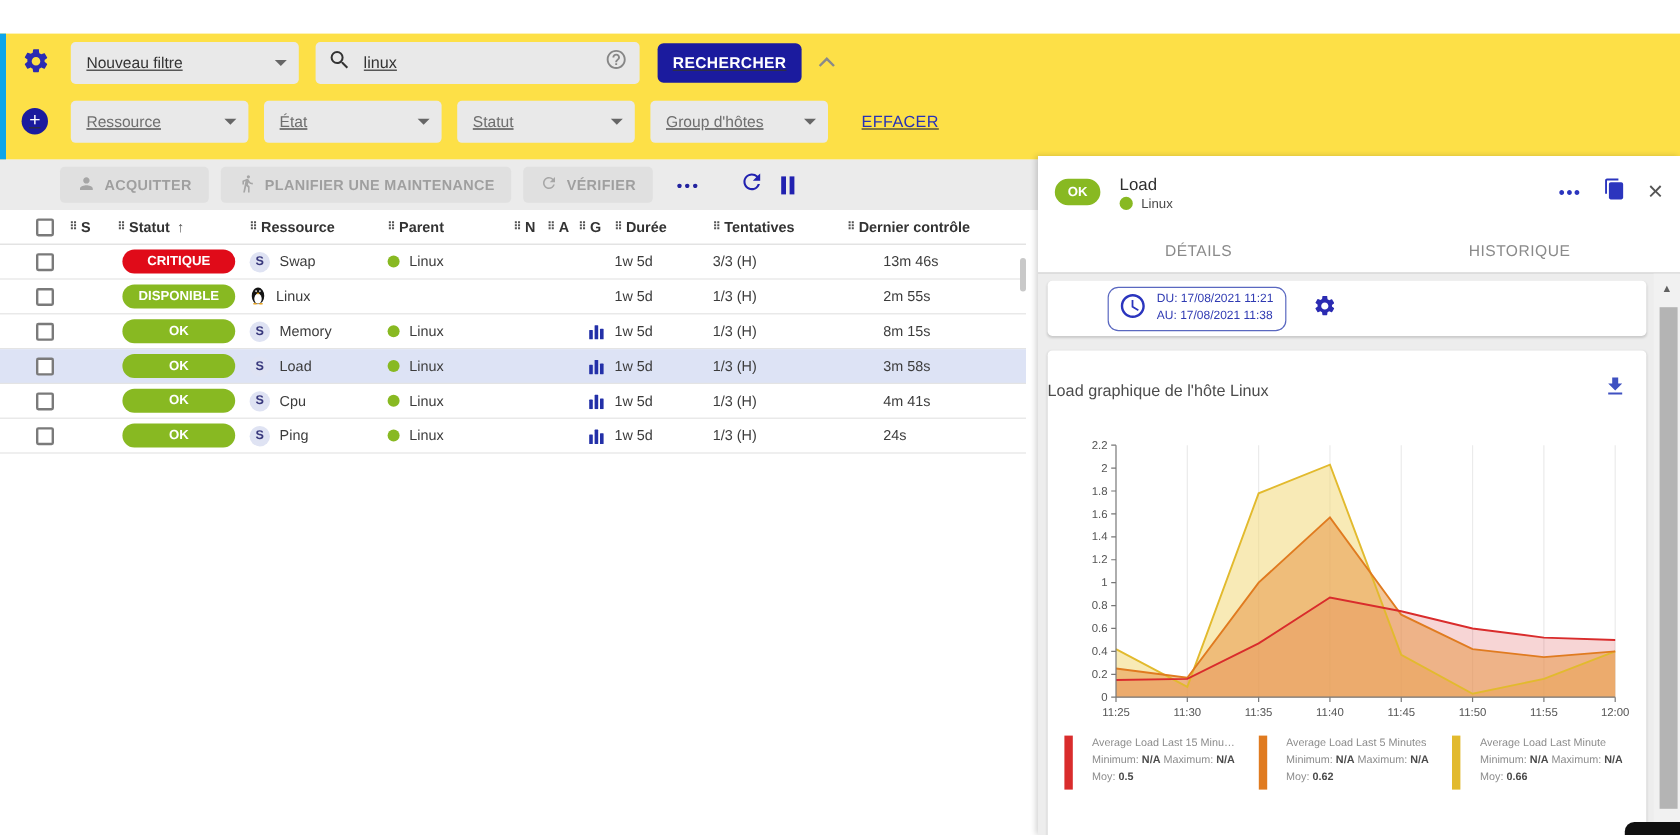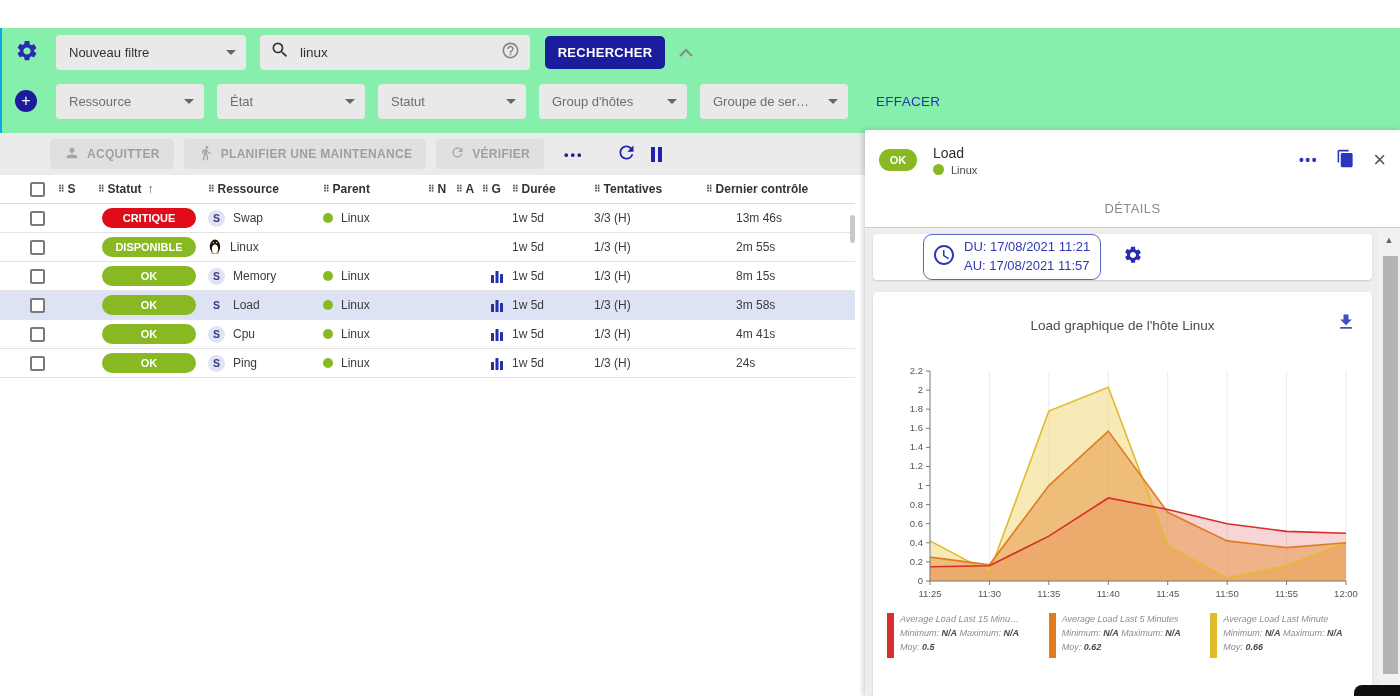--- a/index.html
+++ b/index.html
@@ -7,21 +7,21 @@
   body { font-family:"Liberation Sans", sans-serif; background:#ededed; color:#333; }
   #app { position:relative; width:1400px; height:696px; background:#fff; overflow:hidden; }
 
   
   .topbar { position:absolute; top:0; left:0; right:0; height:28px; background:#ebebeb;
             border-bottom:1px solid #d7d7d7; border-left:3px solid #22229e;
             display:flex; align-items:center; padding-left:14px; font-size:12.5px; color:#4f4f4f; }
   .crumb-sep { margin:0 10px; color:#707070; font-size:14px; }
 
   
-  .filter-area { position:absolute; top:28px; left:0; right:0; height:105px; background:#86efac; border-left:2px solid #0ea5e9; }
+  .filter-area { position:absolute; top:28px; left:0; right:0; height:105px; background:#fde047; border-left:5px solid #0ea5e9;text-decoration:underline; }
   .filter-row { display:flex; align-items:center; }
   .row1 { height:48px; padding-left:13px; }
   .row2 { height:50px; padding-left:13px; }
   .icon-btn { background:none; border:none; cursor:pointer; display:flex; align-items:center; justify-content:center; }
   .select { background:#e9e9e9; border-radius:4px; height:35px; display:flex; align-items:center;
             justify-content:space-between; padding:0 10px 0 13px; font-size:13px; color:#4e4e4e; cursor:pointer; }
   .caret { width:0; height:0; border-left:5px solid transparent; border-right:5px solid transparent;
            border-top:5px solid #666; margin-left:8px; }
   .saved-filter { width:190px; margin:0 14px 0 17px; color:#333; }
   .searchbox { background:#e9e9e9; border-radius:4px; height:35px; width:270px; display:flex;
@@ -87,30 +87,30 @@
   .p-content { position:absolute; top:98px; left:0; right:0; bottom:0; padding:6px 28px 0 8px; overflow:hidden; }
 
   .time-card { background:#fff; border-radius:4px; box-shadow:0 1px 2px rgba(0,0,0,.15); height:46px;
                display:flex; align-items:center; padding:0 14px 0 26px; margin-bottom:12px; }
   .btn-group { display:flex; border:1px solid #3a49c1; border-radius:4px; overflow:hidden; }
   .tg-btn { background:#fff; border:none; border-right:1px solid #3a49c1; color:#2b3ab0; font-size:12.5px;
             padding:6px 13px; cursor:pointer; white-space:nowrap; }
   .tg-btn:last-child { border-right:none; }
   .date-box { display:flex; align-items:center; gap:8px; border:1px solid #5a68c0; border-radius:9px;
               padding:3px 10px 3px 8px; margin-left:24px; cursor:pointer; }
-  .date-lines { font-size:13px; color:#2f3ab2; line-height:1.45; white-space:nowrap; }
+  .date-lines { font-size:10px; color:#2f3ab2; line-height:1.45; white-space:nowrap; }
   .p-gear { margin-left:22px; cursor:pointer; }
 
   .graph-card { background:#fff; border-radius:4px; box-shadow:0 1px 2px rgba(0,0,0,.15); height:560px;
                 position:relative; padding-top:14px; }
-  .g-title { text-align:center; font-size:13.5px; color:#4c4c4c; margin-top:12px; }
+  .g-title { text-align:left; font-size:13.5px; color:#4c4c4c; margin-top:12px; }
   .dl-btn { position:absolute; right:16px; top:20px; cursor:pointer; }
   #chart-svg { display:block; margin:26px auto 0; }
   .legend { display:flex; padding:2px 10px 0 14px; gap:10px; }
-  .lg-item { display:flex; gap:6px; width:160px;font-style:italic; }
+  .lg-item { display:flex; gap:16px; width:160px; }
   .lg-bar { width:7px; height:45px; flex:none; }
   .lg-text { font-size:9px; color:#8c8c8c; line-height:1.55; white-space:nowrap; overflow:hidden; }
   .lg-name { overflow:hidden; text-overflow:ellipsis; max-width:140px; }
   .lg-text b { color:#4a4a4a; }
 
   
   .v-scroll { position:absolute; top:98px; right:0; bottom:0; width:22px; background:#f1f1f1; }
   .v-scroll .arr { display:block; text-align:center; font-size:9px; color:#606060; padding-top:7px; cursor:pointer; }
   .v-thumb { position:absolute; top:28px; left:5px; width:15px; height:418px; background:#b4b4b4; cursor:pointer; }
   .toast { position:absolute; right:0; bottom:0; width:46px; height:11px; background:#101010; border-radius:8px 0 0 0; }
@@ -167,24 +167,20 @@
           <div class="select crit">
             <span>État</span>
             <span class="caret"></span>
           </div>
           <div class="select crit">
             <span>Statut</span>
             <span class="caret"></span>
           </div>
           <div class="select crit">
             <span>Group d'hôtes</span>
-            <span class="caret"></span>
-          </div>
-          <div class="select crit">
-            <span>Groupe de ser…</span>
             <span class="caret"></span>
           </div>
         </span>
       <button class="clear-btn">EFFACER</button>
     </div>
   </section>
 
   <div class="toolbar">
     <button class="tb-btn" disabled="">
       <span><svg width="16" height="16" viewBox="0 0 24 24" fill="#a6a6a6">
@@ -459,33 +455,34 @@
         <span style="cursor:pointer">
           <svg width="19" height="19" viewBox="0 0 24 24" fill="#2b35be">
               <path d="M16 1H4c-1.1 0-2 .9-2 2v14h2V3h12V1zm3 4H8c-1.1 0-2 .9-2 2v14c0 1.1.9 2 2 2h11c1.1 0 2-.9 2-2V7c0-1.1-.9-2-2-2z"></path>
             </svg>
         </span>
         <span class="p-close">×</span>
       </span>
     </div>
     <div class="tabs">
       <span class="tab">DÉTAILS</span>
+      <span class="tab">HISTORIQUE</span>
     </div>
 
     <div class="p-content">
       <div class="time-card">
         <span class="date-box">
           <span>
             <svg width="24" height="24" viewBox="0 0 24 24" fill="#2b35be">
                 <path d="M11.99 2C6.47 2 2 6.48 2 12s4.47 10 9.99 10C17.52 22 22 17.52 22 12S17.52 2 11.99 2zm.01 18c-4.42 0-8-3.58-8-8s3.58-8 8-8 8 3.58 8 8-3.58 8-8 8zm.5-13H11v6l5.25 3.15.75-1.23-4.5-2.67z"></path>
               </svg>
           </span>
           <span class="date-lines">
             <div>DU: 17/08/2021 11:21</div>
-            <div>AU: 17/08/2021 11:57</div>
+            <div>AU: 17/08/2021 11:38</div>
           </span>
         </span>
         <span class="p-gear">
           <svg width="20" height="20" viewBox="0 0 24 24" fill="#2b2bb2">
               <path d="M19.14 12.94c.04-.3.06-.61.06-.94s-.02-.64-.07-.94l2.03-1.58c.18-.14.23-.41.12-.61l-1.92-3.32c-.12-.22-.37-.29-.59-.22l-2.39.96c-.5-.38-1.03-.7-1.62-.94l-.36-2.54A.484.484 0 0 0 13.92 2h-3.84c-.24 0-.43.17-.47.41l-.36 2.54c-.59.24-1.13.57-1.62.94l-2.39-.96c-.22-.08-.47 0-.59.22L2.73 8.47c-.12.21-.08.47.12.61l2.03 1.58c-.05.3-.09.63-.09.94s.02.64.07.94l-2.03 1.58c-.18.14-.23.41-.12.61l1.92 3.32c.12.22.37.29.59.22l2.39-.96c.5.38 1.03.7 1.62.94l.36 2.54c.05.24.24.41.48.41h3.84c.24 0 .44-.17.47-.41l.36-2.54c.59-.24 1.13-.56 1.62-.94l2.39.96c.22.08.47 0 .59-.22l1.92-3.32c.12-.22.07-.47-.12-.61l-2.01-1.58zM12 15.6c-1.98 0-3.6-1.62-3.6-3.6s1.62-3.6 3.6-3.6 3.6 1.62 3.6 3.6-1.62 3.6-3.6 3.6z"></path>
             </svg>
         </span>
       </div>
 
       <div class="graph-card">

